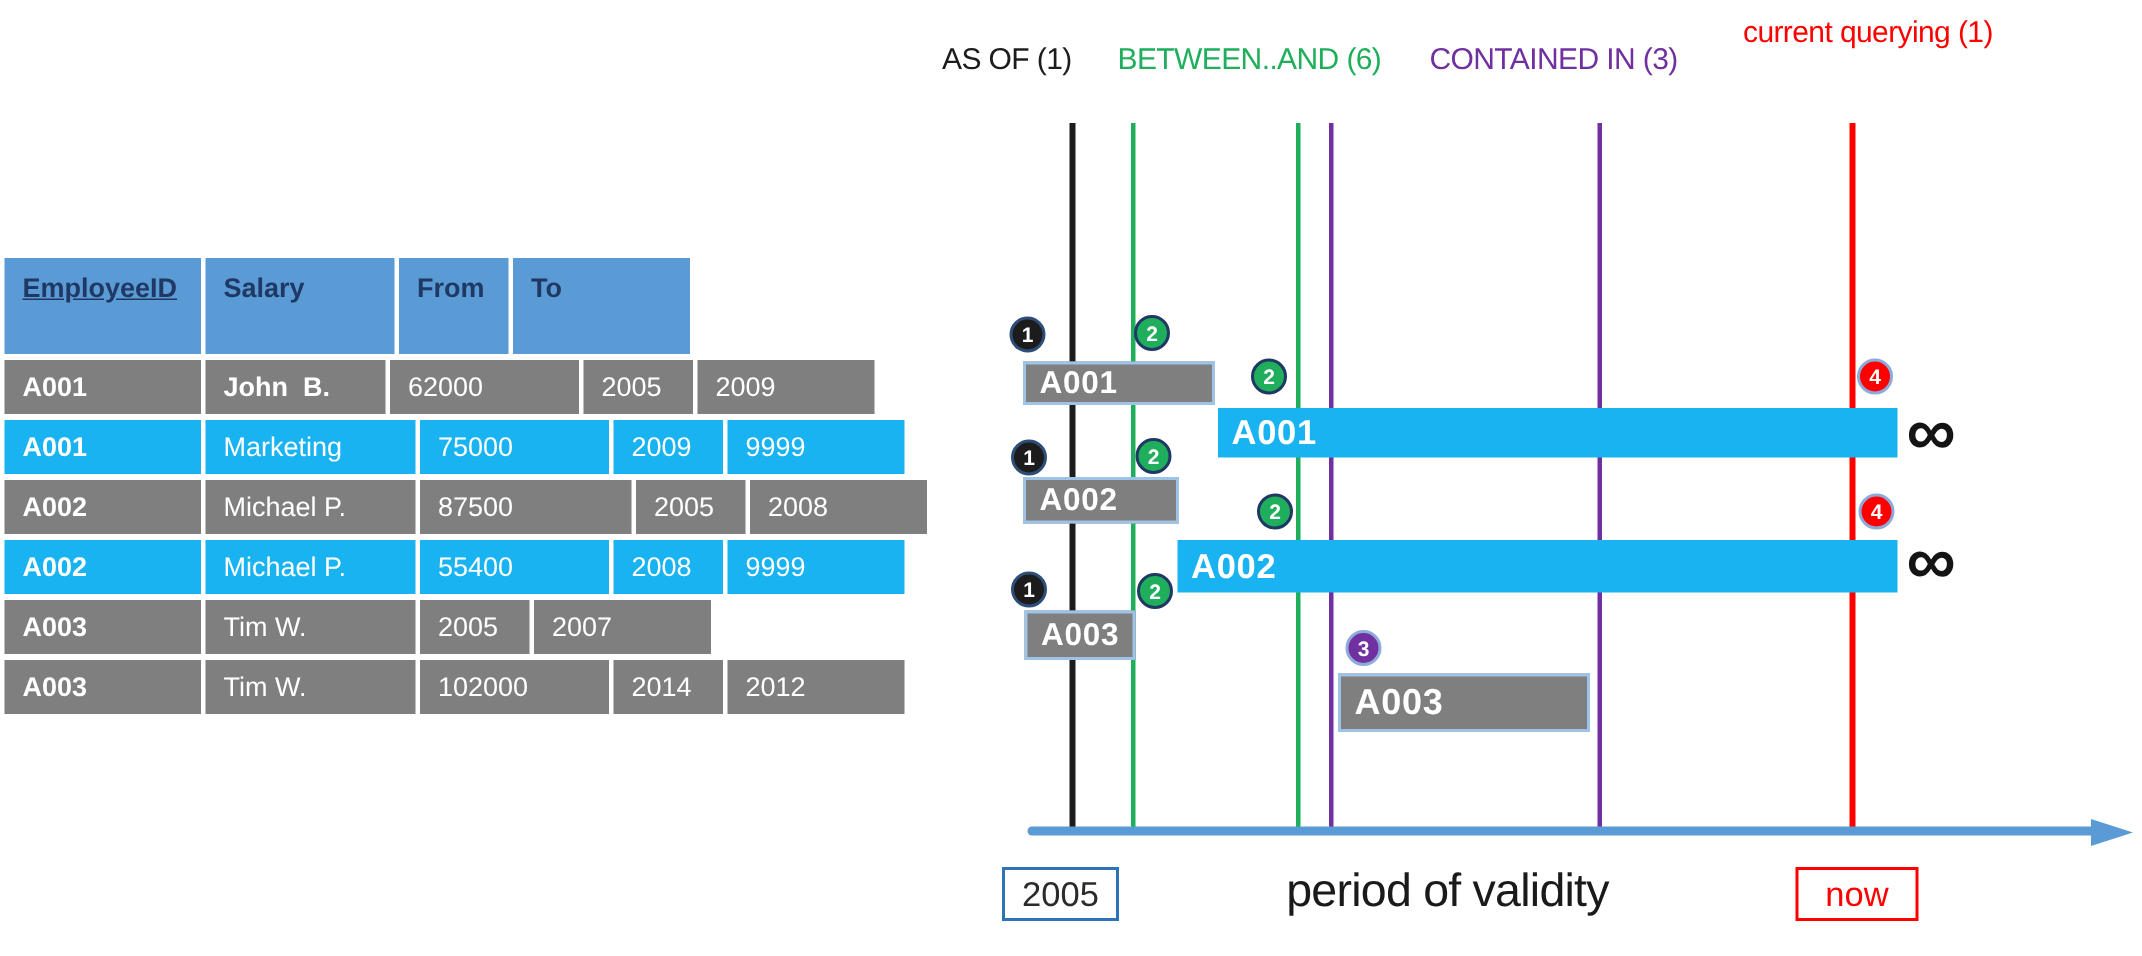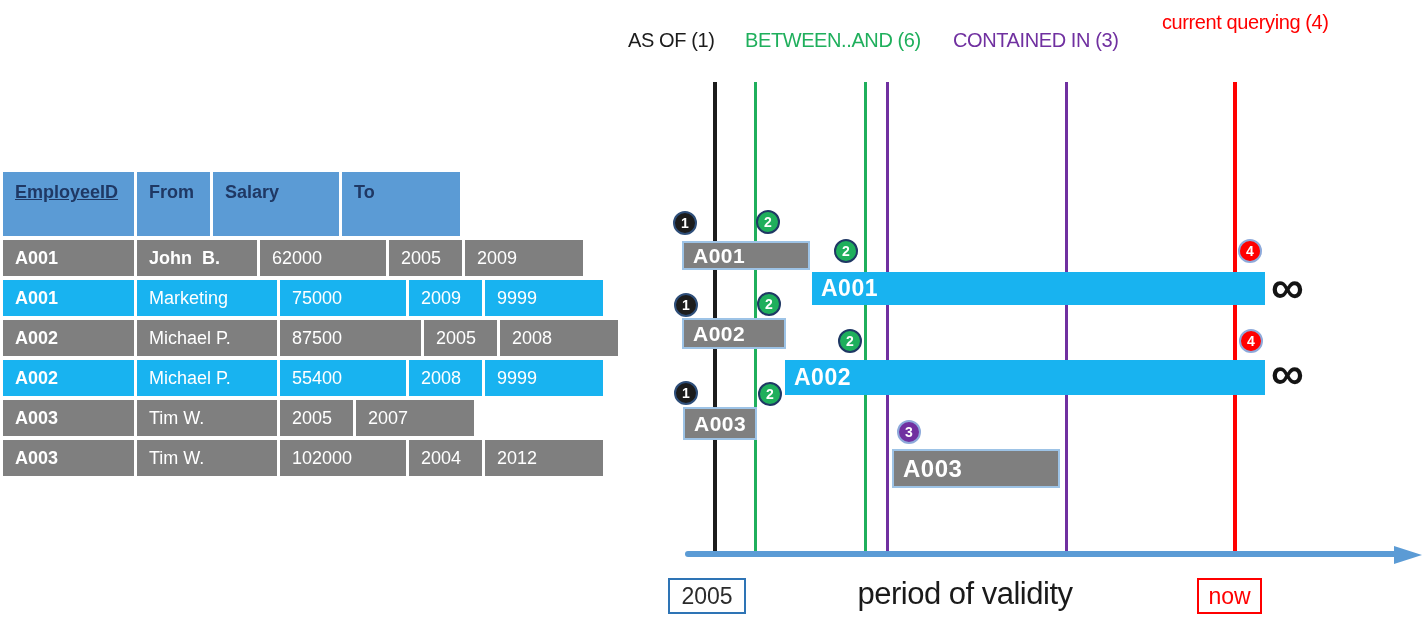--- a/index.html
+++ b/index.html
@@ -46,34 +46,34 @@
 
   
   .inf { position:absolute; font-size:46px; font-weight:bold; color:#141414; line-height:0.92; }
 
   
   #axis-line { position:absolute; left:685px; top:551px; width:712px; height:6px; background:var(--axis-blue); border-radius:3px; }
   #axis-arrow { position:absolute; left:1394px; top:546px; width:0; height:0;
     border-left:28px solid var(--axis-blue); border-top:9px solid transparent; border-bottom:9px solid transparent; }
   .axis-box { position:absolute; top:578px; height:36px; display:flex; align-items:center; justify-content:center; font-size:23px; }
   #year-box { left:668px; width:78px; border:2px solid var(--box-blue); color:#2b2b2b; }
-  #now-box  { left:1197px; width:65px; border:2px solid var(--red); color:var(--red); }
+  #now-box  { left:1197px; width:82px; border:2px solid var(--red); color:var(--red); }
   #axis-title { position:absolute; left:820px; top:576px; width:290px; text-align:center;
     font-size:31px; color:#1a1a1a; letter-spacing:-0.5px; }
 </style>
 </head>
 <body>
 
 <div id="canvas">
 
   <div id="emp-table">
     <div class="t-header">
         <div class="th u" style="width: 131px;">EmployeeID</div>
+        <div class="th" style="width: 126px;">Salary</div>
         <div class="th" style="width: 73px;">From</div>
-        <div class="th" style="width: 126px;">Salary</div>
         <div class="th" style="width: 118px;">To</div>
       </div>
     <div>
         <div class="tr history">
           <div class="td key" style="width: 131px;">A001</div>
           <div class="td" style="width: 120px; font-weight: bold;">John  B.</div>
           <div class="td" style="width: 126px;">62000</div>
           <div class="td" style="width: 73px;">2005</div>
           <div class="td" style="width: 118px;">2009</div>
         </div>
@@ -101,39 +101,39 @@
         <div class="tr history">
           <div class="td key" style="width: 131px;">A003</div>
           <div class="td" style="width: 140px;">Tim W.</div>
           <div class="td" style="width: 73px;">2005</div>
           <div class="td" style="width: 118px;">2007</div>
         </div>
         <div class="tr history">
           <div class="td key" style="width: 131px;">A003</div>
           <div class="td" style="width: 140px;">Tim W.</div>
           <div class="td" style="width: 126px;">102000</div>
-          <div class="td" style="width: 73px;">2004</div>
+          <div class="td" style="width: 73px;">2014</div>
           <div class="td" style="width: 118px;">2012</div>
         </div>
       </div>
   </div>
 
   <div id="diagram">
     <div id="legend">
         <div class="legend-item" style="left: 628px; top: 30px; color: rgb(28, 28, 28);">
           <span>AS OF (1)</span>
         </div>
         <div class="legend-item" style="left: 745px; top: 30px; color: rgb(31, 175, 92);">
           <span>BETWEEN..AND (6)</span>
         </div>
         <div class="legend-item" style="left: 953px; top: 30px; color: rgb(112, 48, 160);">
           <span>CONTAINED IN (3)</span>
         </div>
         <div class="legend-item" style="left: 1162px; top: 12px; color: rgb(255, 0, 0);">
-          <span>current querying (4)</span>
+          <span>current querying (1)</span>
         </div>
       </div>
     <div id="lines">
         <div class="vline" style="left: 713px; width: 4px; background: rgb(28, 28, 28);"></div>
         <div class="vline" style="left: 754px; width: 3px; background: rgb(31, 175, 92);"></div>
         <div class="vline" style="left: 864px; width: 3px; background: rgb(31, 175, 92);"></div>
         <div class="vline" style="left: 886px; width: 3px; background: rgb(112, 48, 160);"></div>
         <div class="vline" style="left: 1065px; width: 3px; background: rgb(112, 48, 160);"></div>
         <div class="vline" style="left: 1233px; width: 4px; background: rgb(255, 0, 0);"></div>
       </div>

